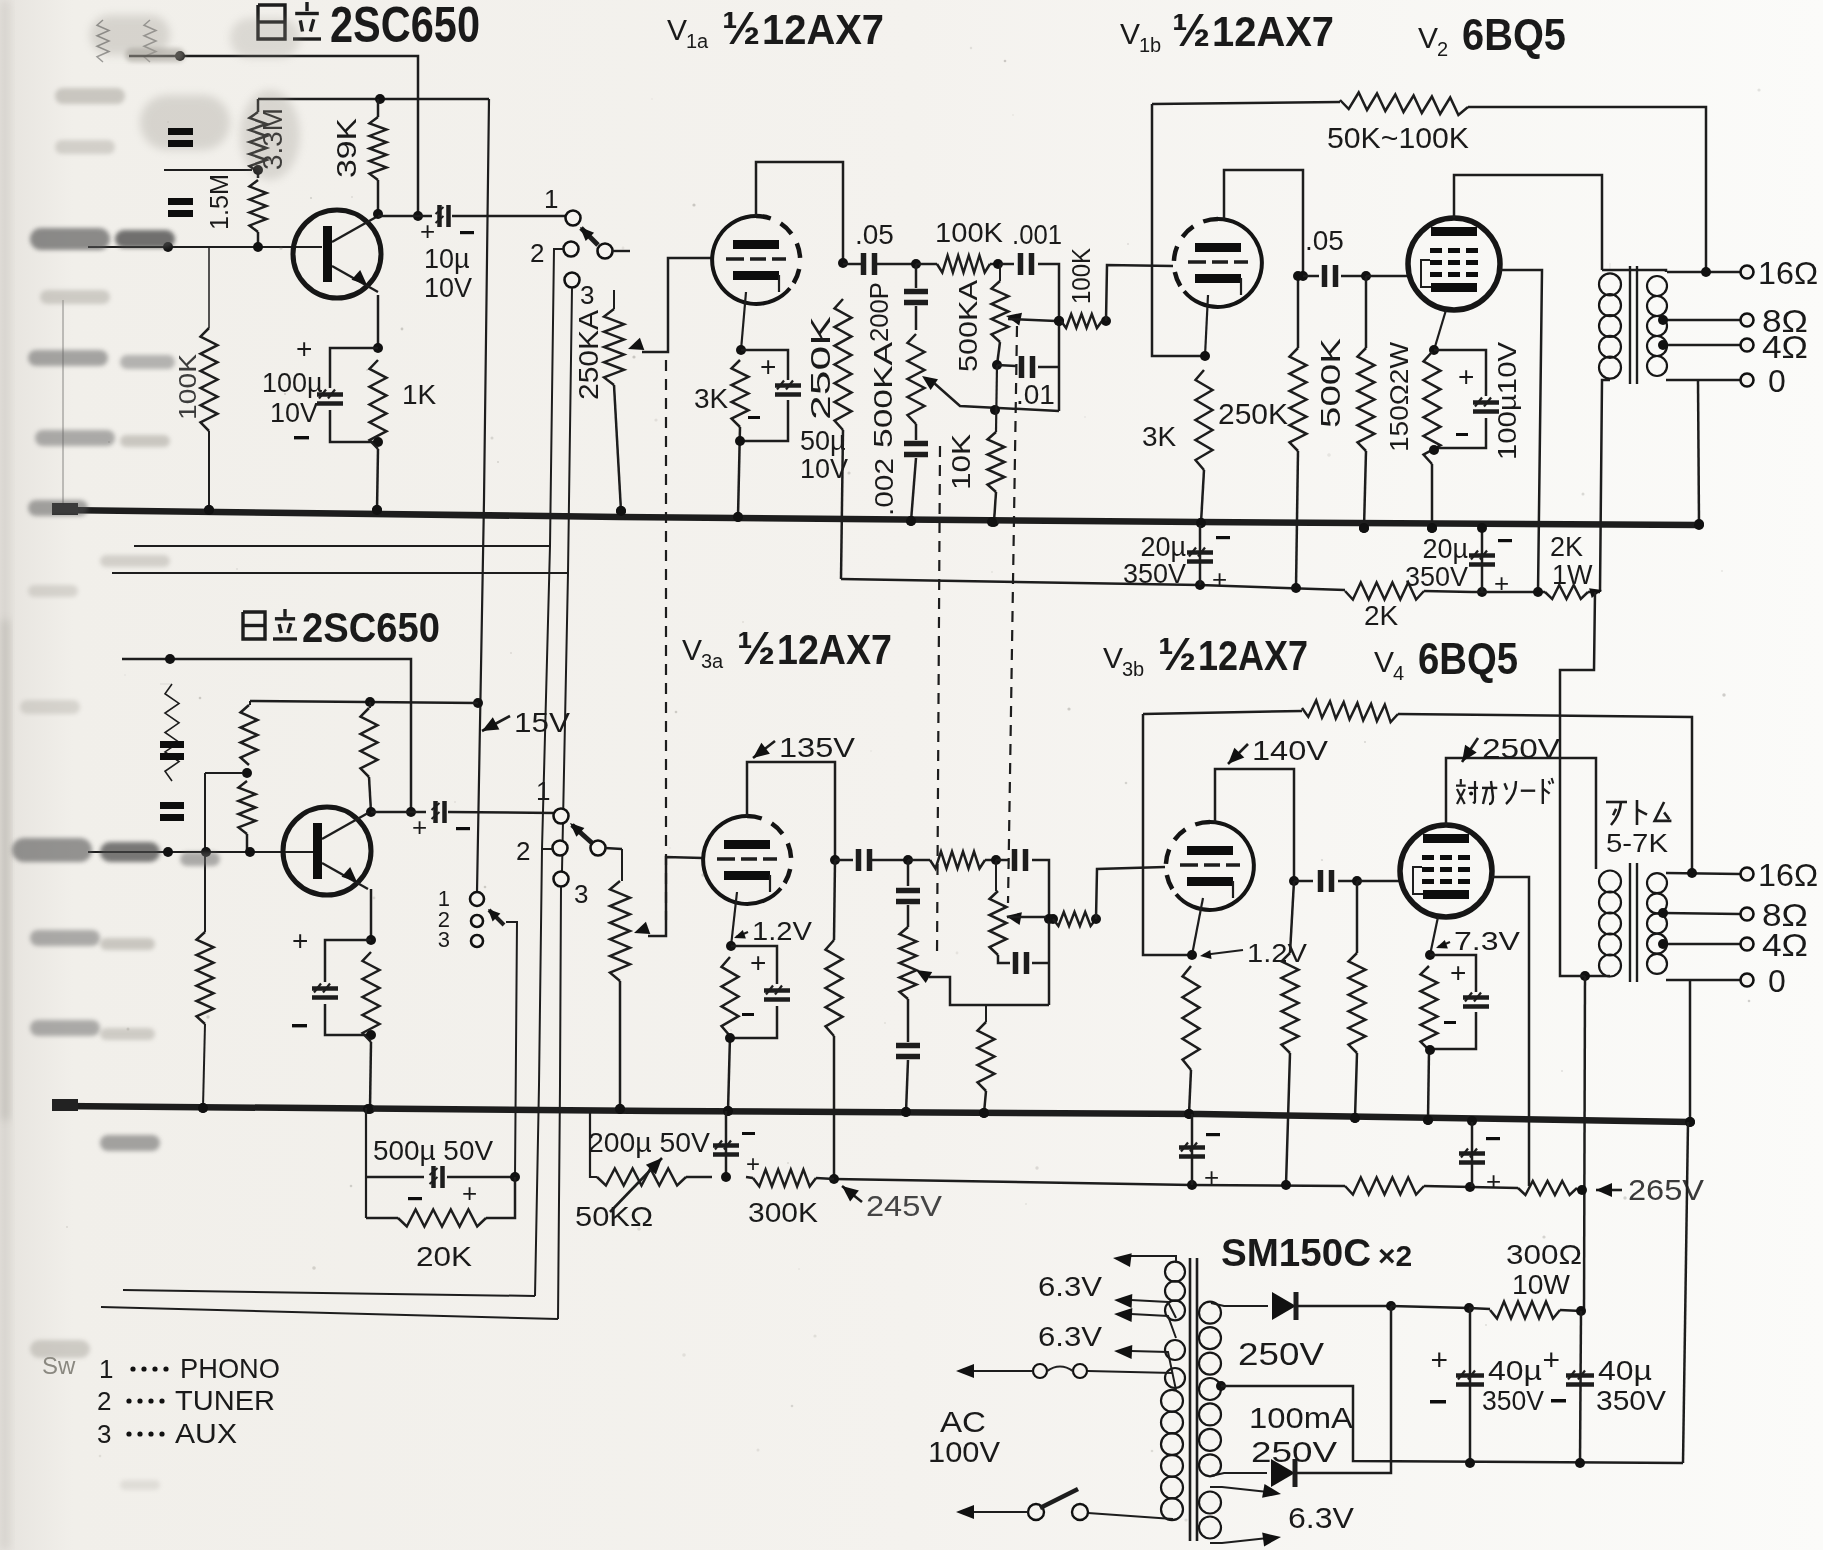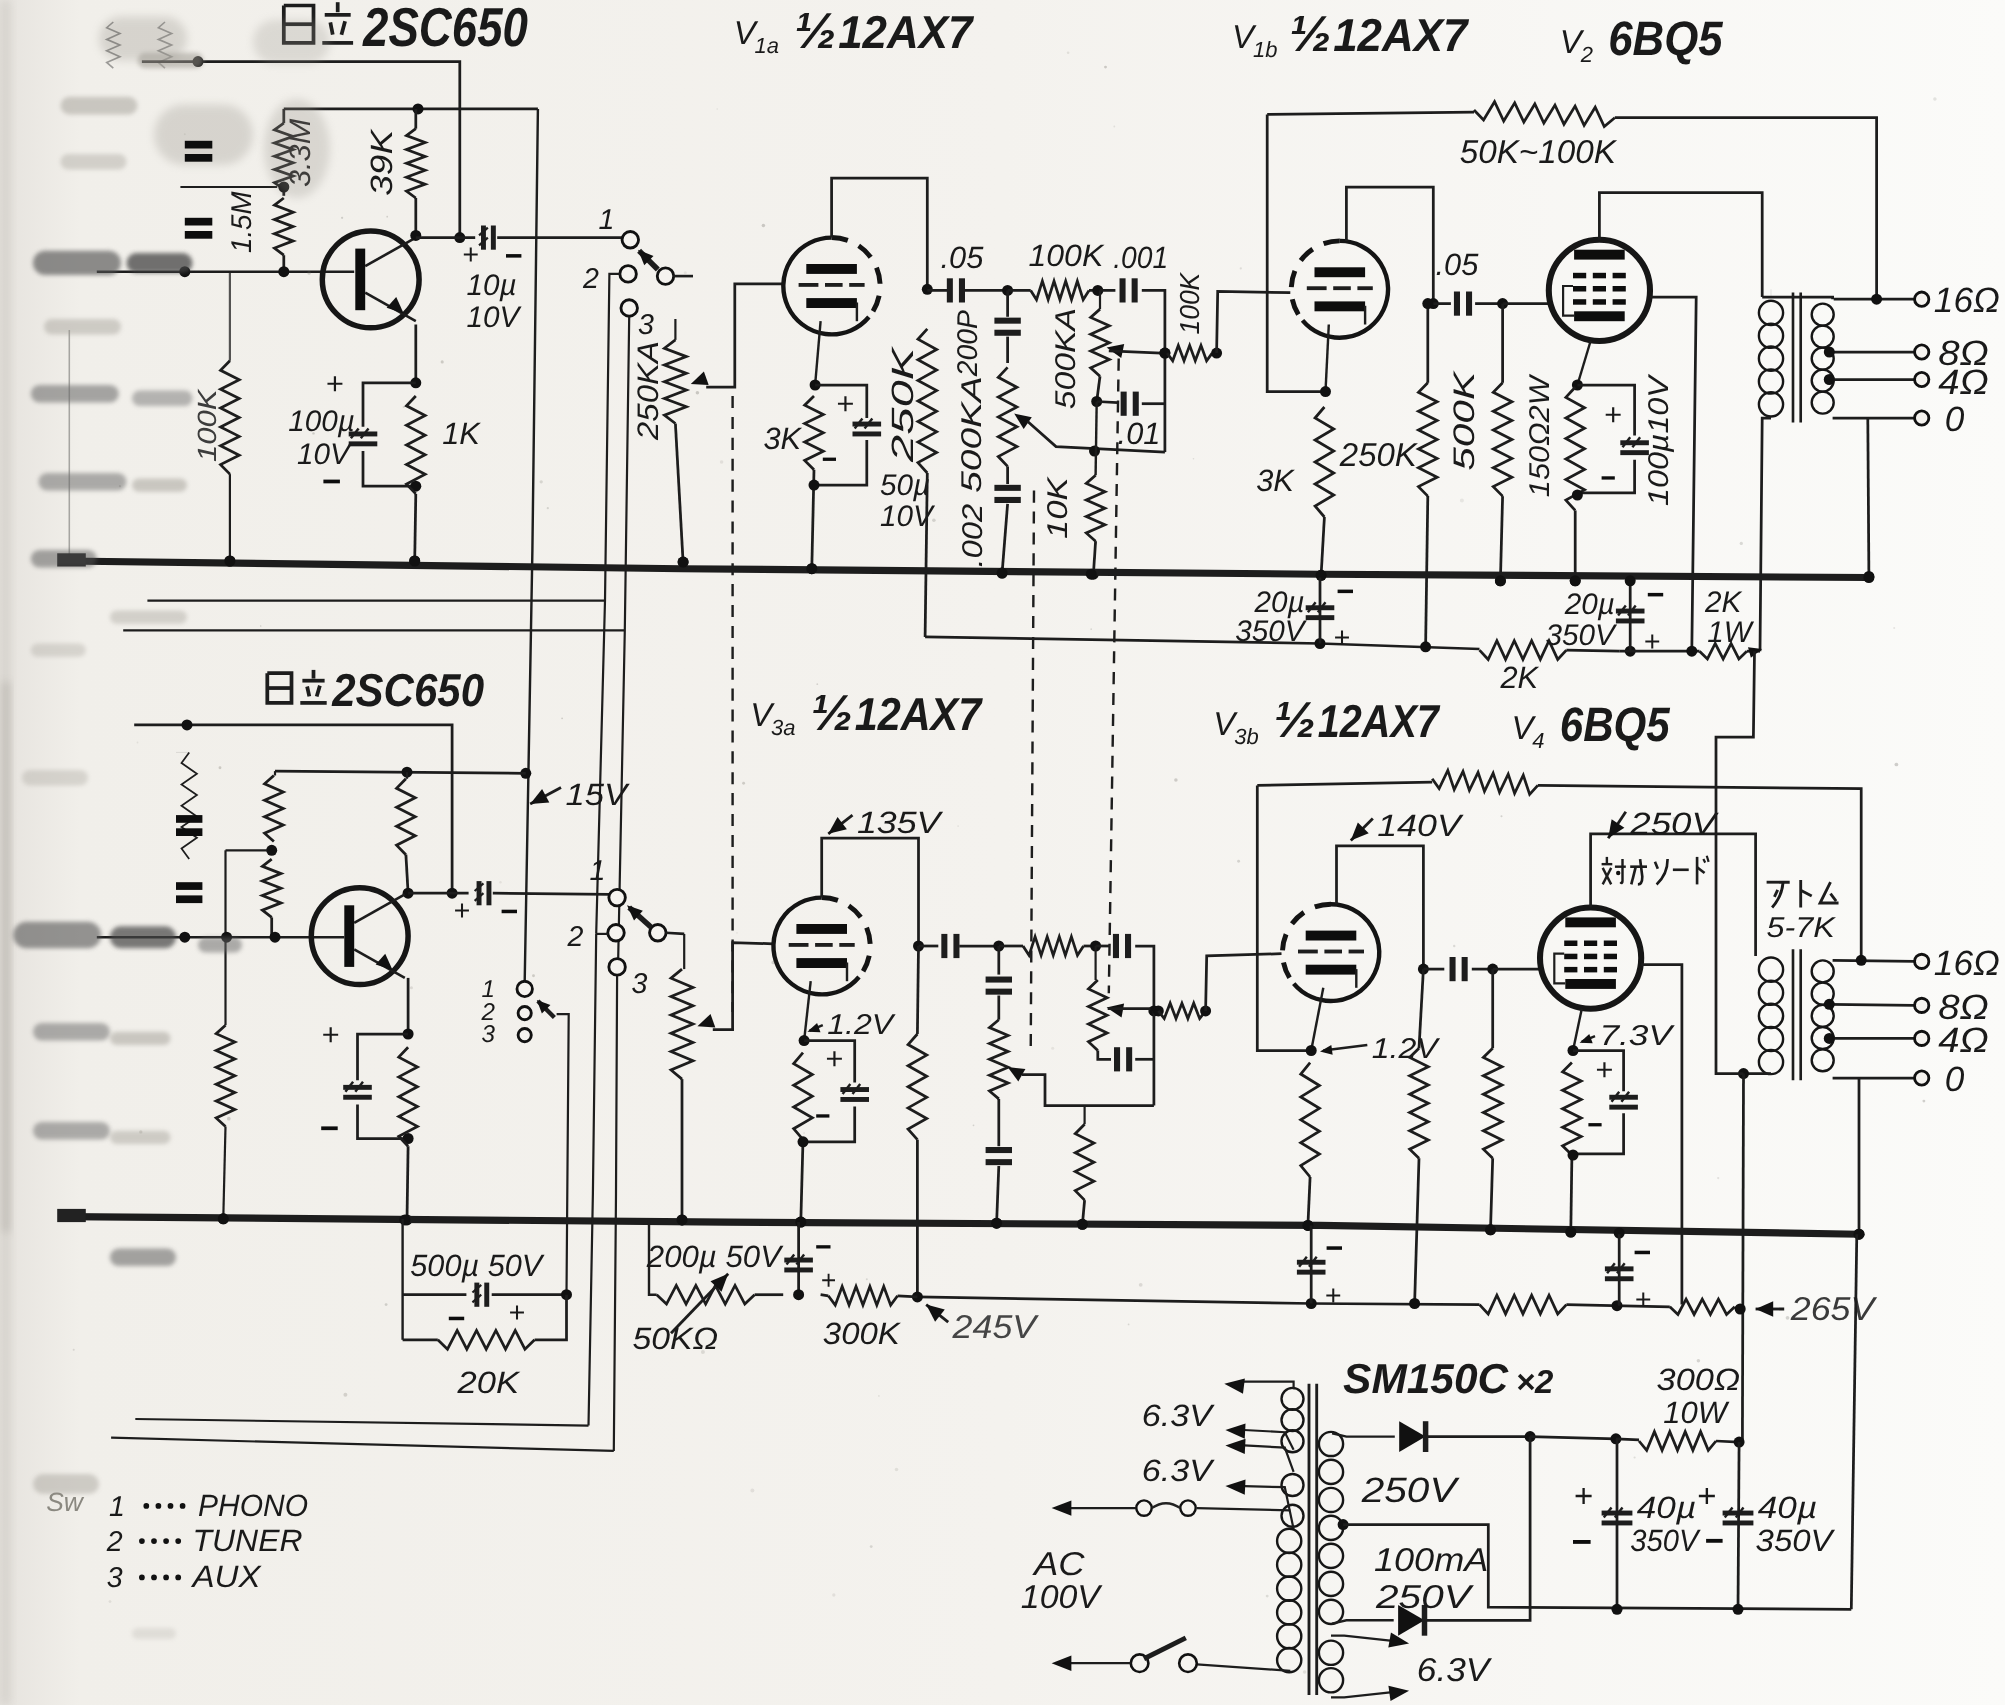--- a/index.html
+++ b/index.html
@@ -1,14 +1,14 @@
 <!DOCTYPE html>
 <html><head><meta charset="utf-8"><style>
 html,body{margin:0;padding:0;background:#e8e6e2;}
-#pg{position:relative;width:1823px;height:1550px;background:#f5f3ef;overflow:hidden;font-style:italic;}
+#pg{position:relative;width:1823px;height:1550px;background:#f5f3ef;overflow:hidden;}
 </style></head><body>
 <div id="pg">
 <svg width="1823" height="1550" viewBox="0 0 1823 1550">
 <defs>
 <filter id="b2" x="-50%" y="-50%" width="200%" height="200%">
           <feGaussianBlur stdDeviation="2"></feGaussianBlur>
         </filter>
 <filter id="b4" x="-50%" y="-50%" width="200%" height="200%">
           <feGaussianBlur stdDeviation="4"></feGaussianBlur>
         </filter>

